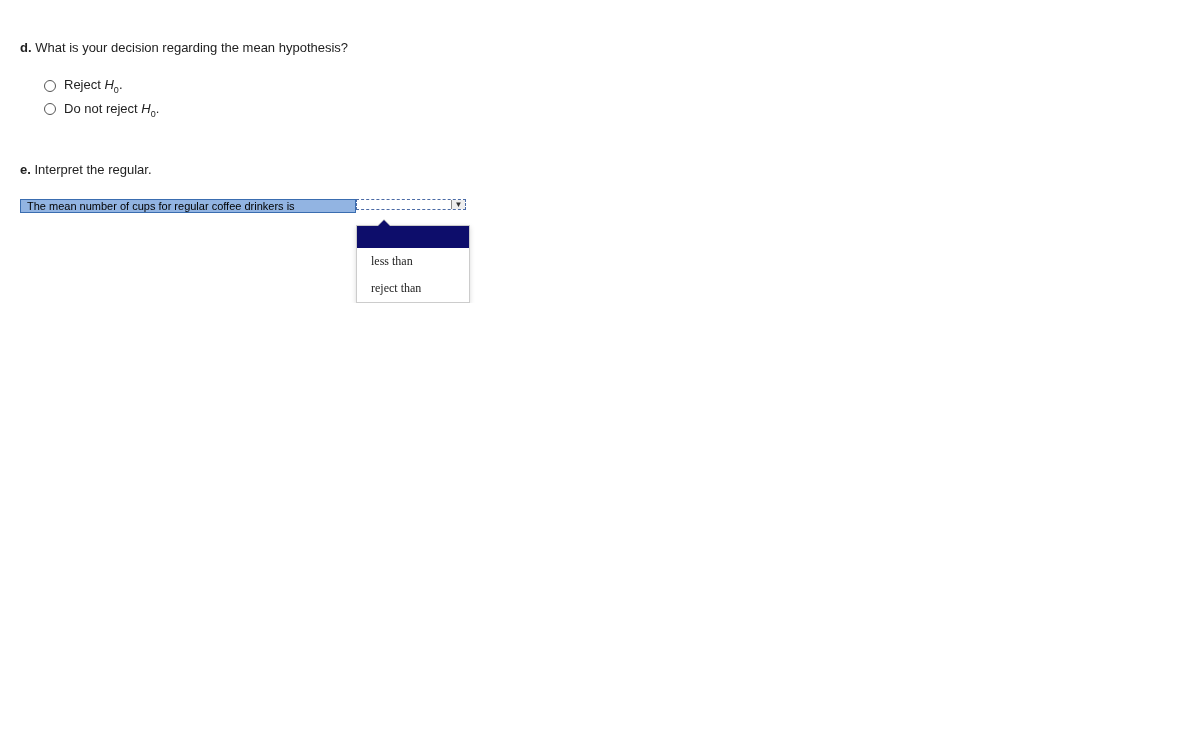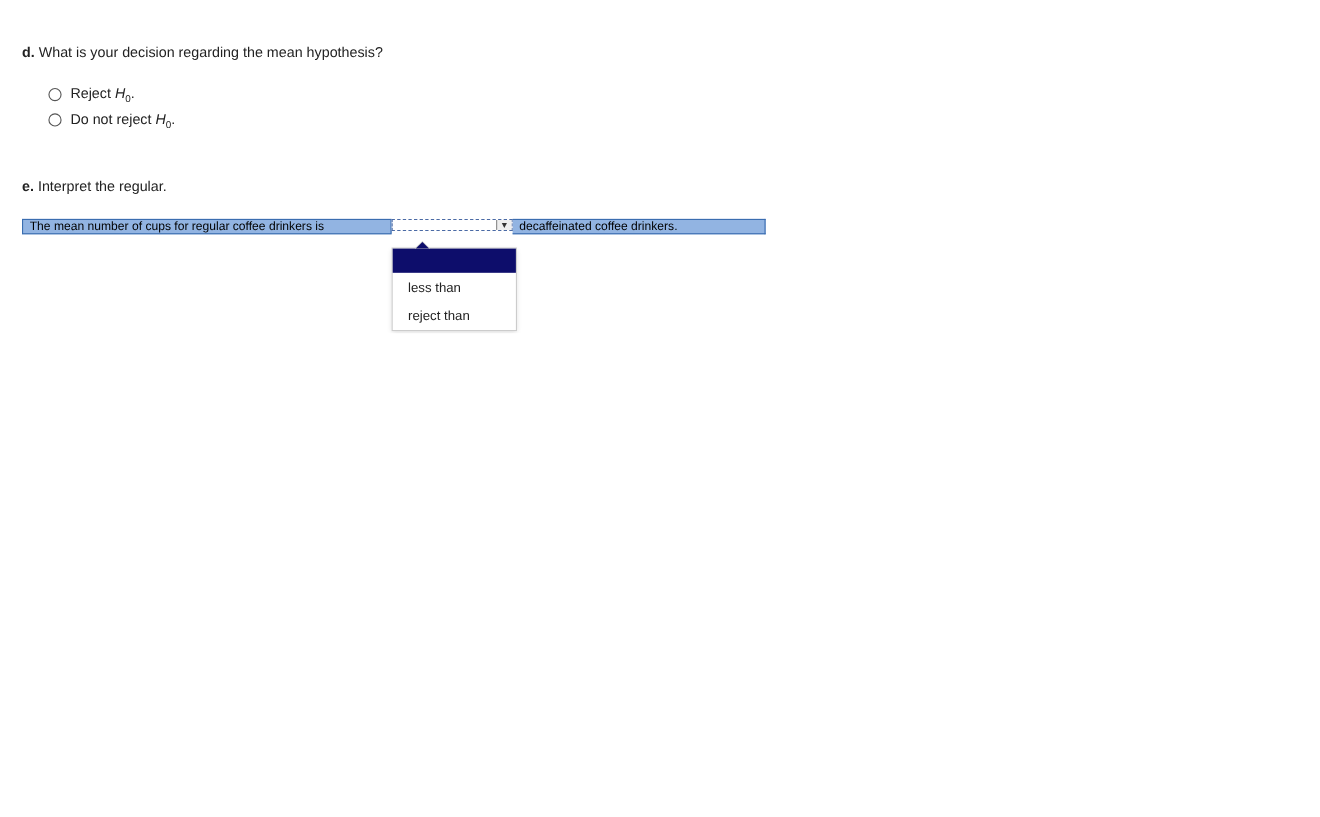--- a/index.html
+++ b/index.html
@@ -72,20 +72,21 @@
       color: #333;
     }
     .dropdown-menu {
       position: absolute;
       top: 26px;
       left: 0;
       width: 114px;
       background: #fff;
       border: 1px solid #ccc;
       box-shadow: 0 2px 5px rgba(0,0,0,0.15);
+      font-family: Liberation Serif, serif;
     }
     .dropdown-menu::before {
       content: "";
       position: absolute;
       top: -7px;
       left: 20px;
       border-left: 7px solid transparent;
       border-right: 7px solid transparent;
       border-bottom: 7px solid #ccc;
     }
@@ -142,15 +143,14 @@
       <div class="dropdown-field">
         <div class="dropdown-input"></div>
         <div class="dropdown-arrow">▼</div>
       </div>
       <div class="dropdown-menu">
         <div class="menu-item selected"></div>
         <div class="menu-item">less than</div>
         <div class="menu-item">reject than</div>
       </div>
     </div>
-    <div class="bar-segment right">decaffeinated coffee drinkers.</div>
   </div>
 </div>
 
 </body></html>

